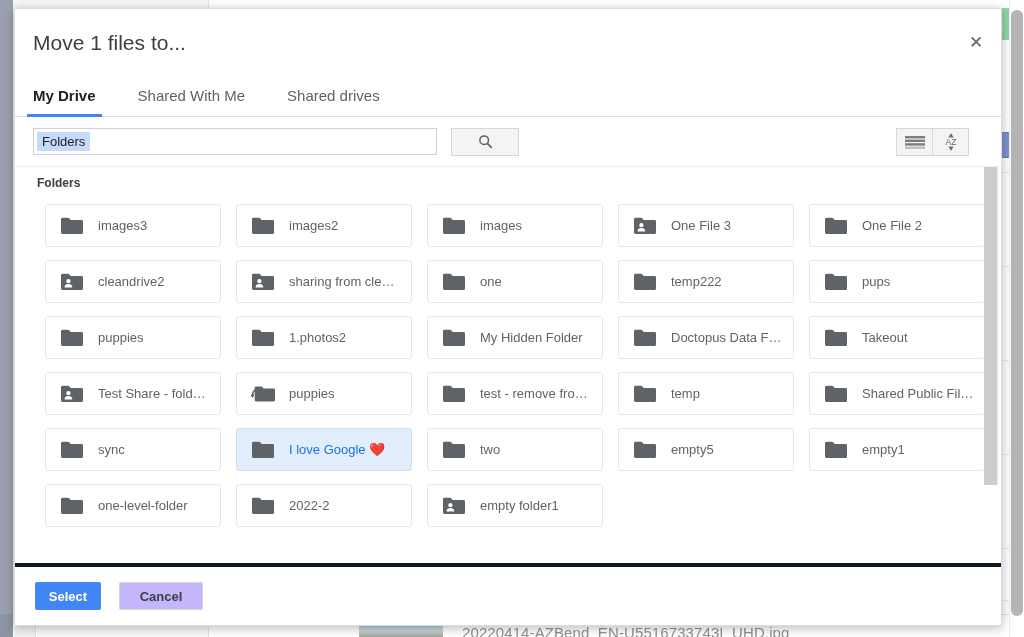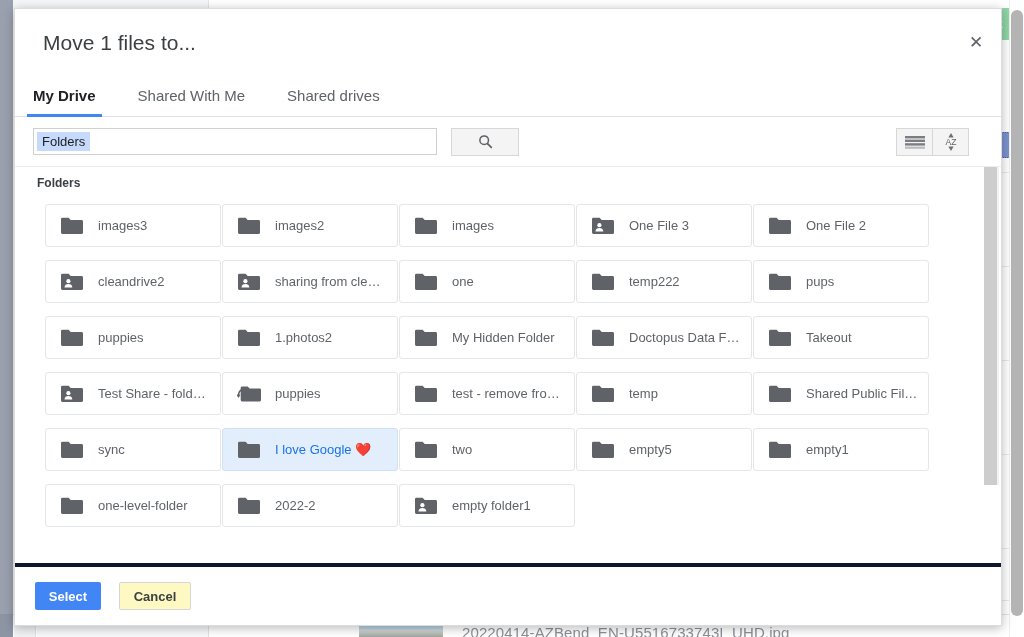--- a/index.html
+++ b/index.html
@@ -83,21 +83,21 @@
     width: 988px; height: 618px;
     background: #ffffff;
     border: 1px solid #dadce0;
     box-shadow: 0 2px 10px rgba(0,0,0,.28);
     display: flex; flex-direction: column;
     overflow: hidden;
   }
 
   #modal-header { position: relative; height: 62px; flex: 0 0 auto; }
   #modal-title {
-    position: absolute; left: 28px; top: 22px;
+    position: absolute; left: 18px; top: 22px;
     font-size: 21px; color: #3c4043; font-weight: 400;
   }
   #close-button {
     position: absolute; right: 14px; top: 22px;
     width: 22px; height: 22px; cursor: pointer;
     display: flex; align-items: center; justify-content: center;
     color: #5f6368; font-size: 17px; line-height: 1;
     background: none; border: none; padding: 0;
   }
 
@@ -161,21 +161,21 @@
     position: relative; flex: 1 1 auto; overflow: hidden;
     padding: 0 0 0 0; background: #fff;
   }
   #section-label {
     font-size: 12px; font-weight: bold; color: #3c4043;
     padding: 9px 0 0 22px;
   }
   #folder-grid {
     display: grid;
     grid-template-columns: repeat(5, 176px);
-    gap: 13px 1px;
+    gap: 13px 15px;
     padding: 14px 2px 0 30px;
   }
   .folder-card {
     height: 43px; border: 1px solid #e4e6e8; border-radius: 3px;
     background: #ffffff; display: flex; align-items: center;
     padding: 0 10px; cursor: pointer; overflow: hidden;
   }
   .folder-card.selected {
     background: #e3eefc; border-color: #cfe0f8;
   }
@@ -205,22 +205,22 @@
     flex: 0 0 auto; height: 62px; border-top: 4px solid #0f172a;
     display: flex; align-items: center; padding-left: 20px;
   }
   #select-button {
     background: #4285f4; color: #ffffff; font-size: 13px; font-weight: bold;
     border: none; border-radius: 2px; width: 66px; height: 28px;
     cursor: pointer; font-family: "Liberation Sans", sans-serif;
   }
   #cancel-button {
     margin-left: 18px;
-    background: #fef9c3; color: #3c4043; font-size: 13px; font-weight: bold;
-    border: 1px solid #d6d6d6; border-radius: 2px; width: 72px; height: 28px;
+    background: #c4b5fd; color: #3c4043; font-size: 13px; font-weight: bold;
+    border: 1px solid #d6d6d6; border-radius: 2px; width: 84px; height: 28px;
     cursor: pointer; font-family: "Liberation Sans", sans-serif;
   }
 </style>
 </head>
 <body>
 
 <div id="backdrop">
   <div id="bg-left-strip"></div>
   <div id="bg-left-panel"></div>
 

